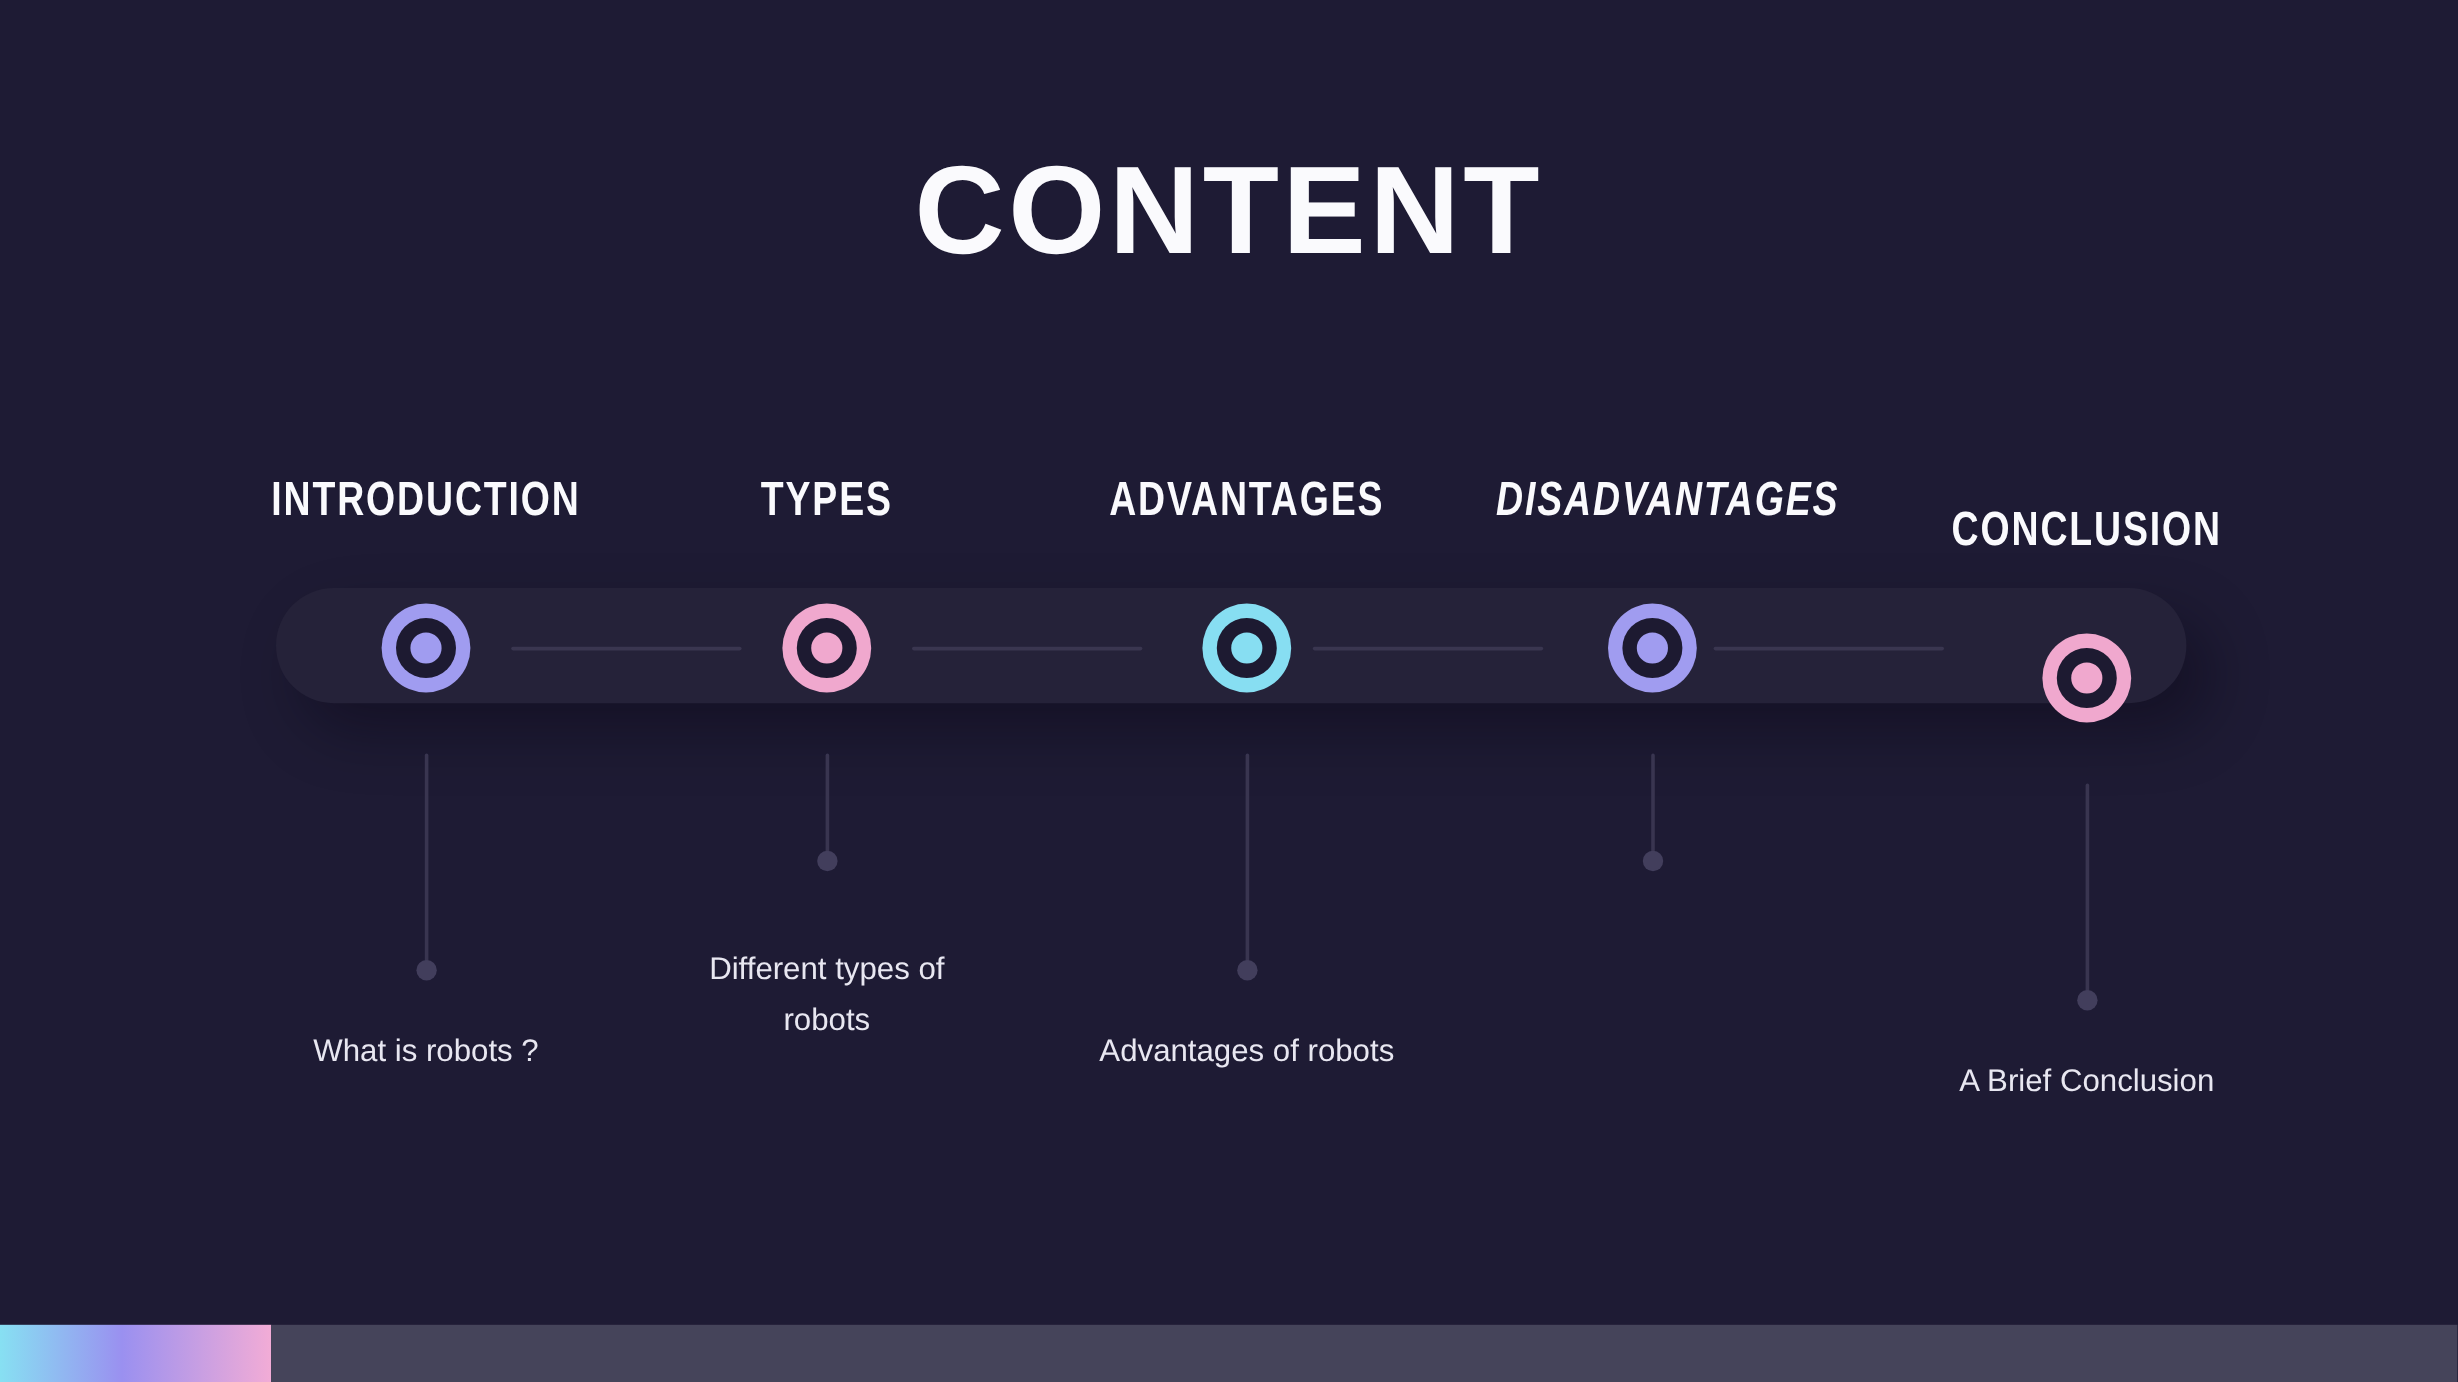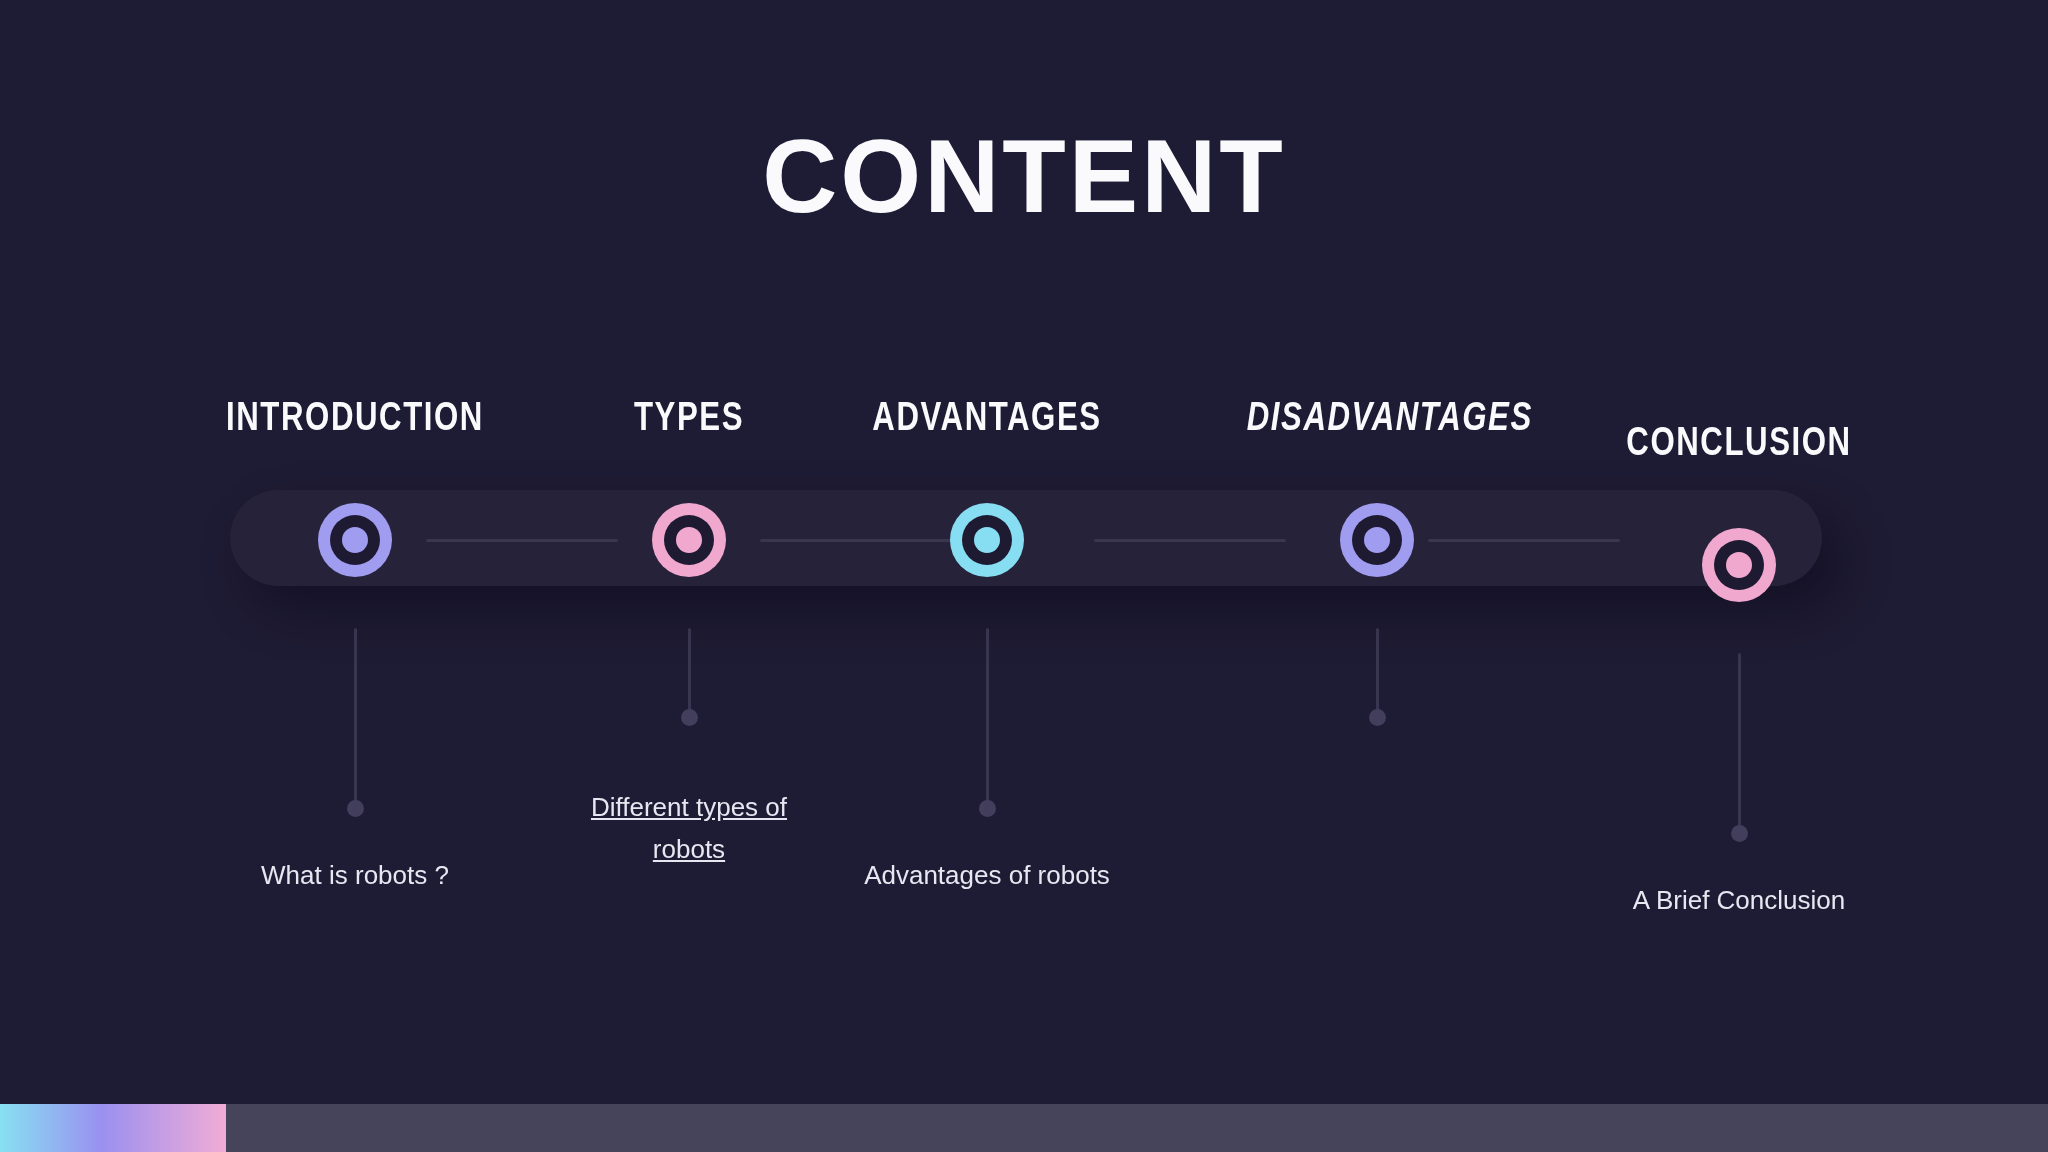--- a/index.html
+++ b/index.html
@@ -102,21 +102,21 @@
     position: absolute;
     left: 0; width: 100%;
     text-align: center;
     color: #E8E7F1;
     font-size: 26px;
     line-height: 42px;
   }
   .item--long  .desc { top: 854px; }
   .item--short .desc { top: 786px; }
   .desc span { display: inline-block; }
-  .desc--narrow span { max-width: 218px; text-decoration: underline; }
+  .desc--narrow span { max-width: 218px; }
 
   
   .footer-gradient {
     position: absolute;
     left: 0; top: 1104px;
     width: 226px; height: 48px;
     background: linear-gradient(90deg, #87E0F2, #9A90F0 45%, #F2ACD6);
   }
   .footer-bar {
     position: absolute;
@@ -156,21 +156,21 @@
     <div class="ring">
         <div class="ring-hole">
           <div class="ring-dot"></div>
         </div>
       </div>
     <div class="vline"></div>
     <div class="vdot"></div>
     <div class="desc desc--narrow"><span>Different types of robots</span></div>
   </div>
 
-  <div class="item item--long" style="left: 820px; text-decoration: underline; --accent: #87DEF2;">
+  <div class="item item--long" style="left: 872px; text-decoration: underline; --accent: #87DEF2;">
     <div class="item-label">ADVANTAGES</div>
     <div class="ring">
         <div class="ring-hole">
           <div class="ring-dot"></div>
         </div>
       </div>
     <div class="vline"></div>
     <div class="vdot"></div>
     <div class="desc"><span>Advantages of robots</span></div>
   </div>

